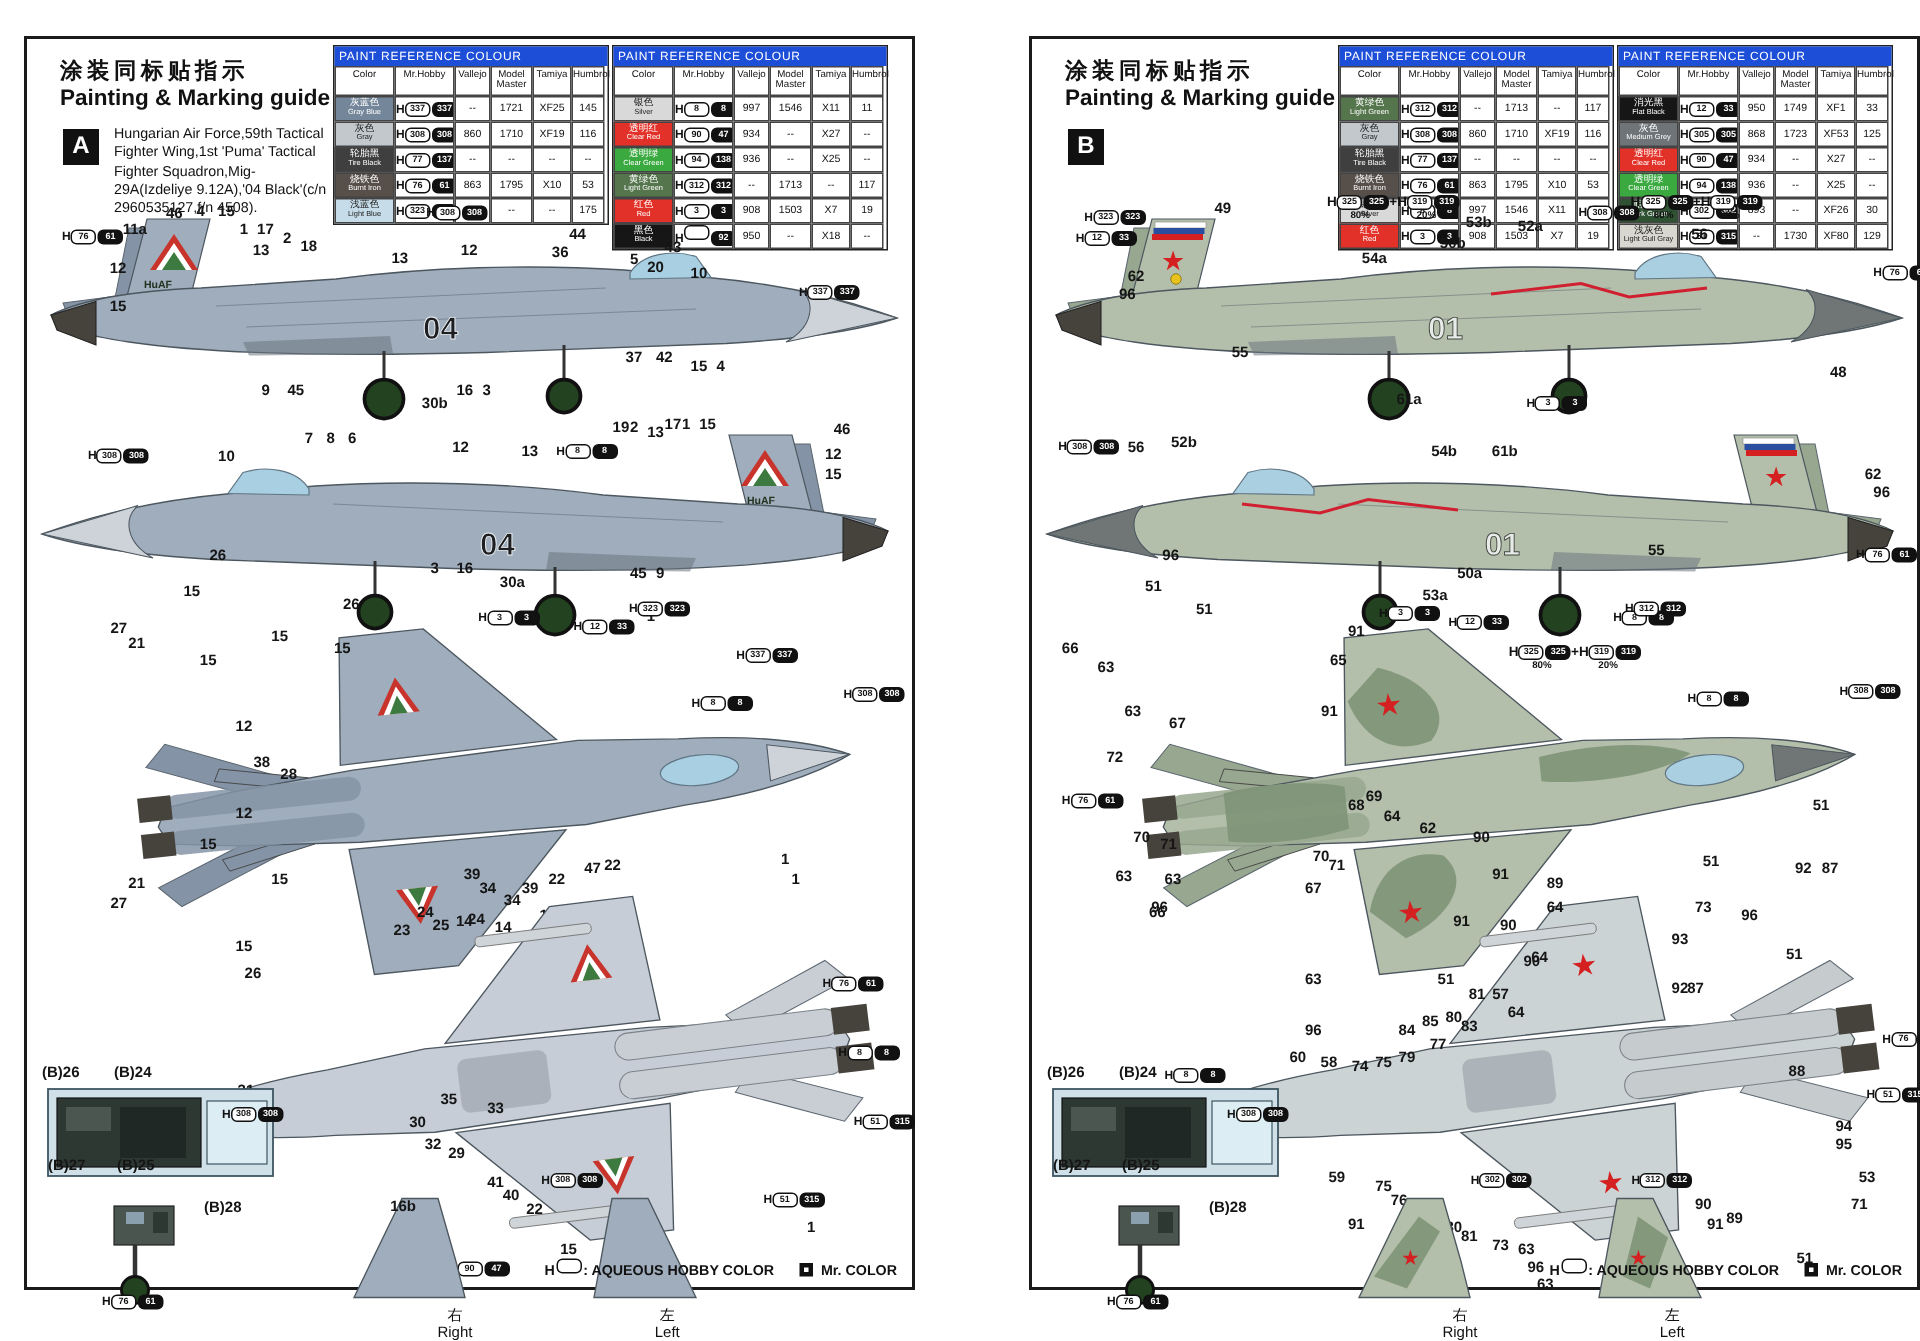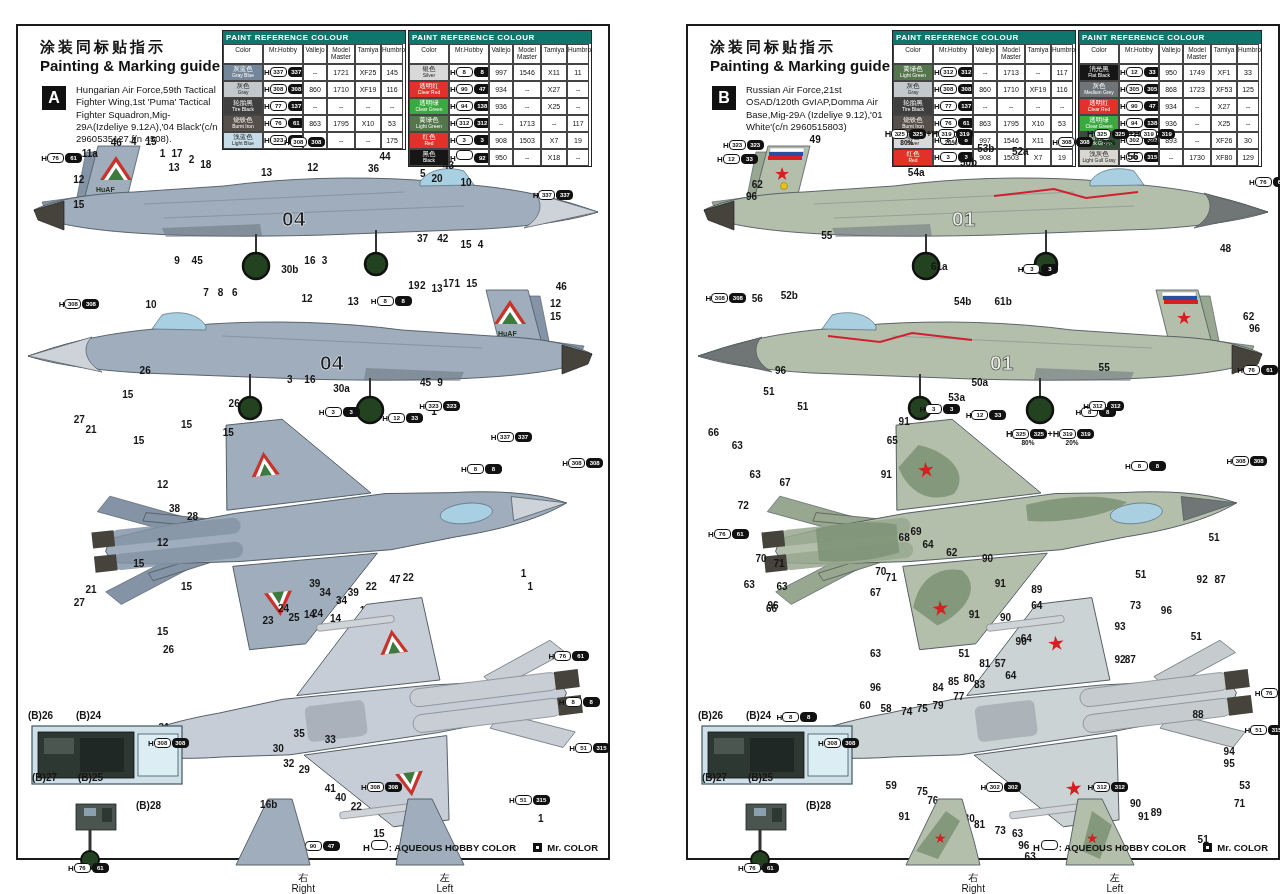--- a/index.html
+++ b/index.html
@@ -7,21 +7,21 @@
   .panel{position:absolute;top:24px;width:590px;height:832px;border:2px solid #1a1a1a;background:#fff;}
   
   .t-cn{position:absolute;left:22px;top:12px;font-size:15px;font-weight:bold;letter-spacing:3px;}
   .t-en{position:absolute;left:22px;top:31px;font-size:15px;font-weight:bold;}
   .variant{position:absolute;left:24px;top:60px;width:24px;height:24px;background:#111;color:#fff;
     font-weight:bold;font-size:16px;text-align:center;line-height:24px;}
   .desc{position:absolute;left:58px;top:58px;width:146px;font-size:9.5px;line-height:1.3;}
   
   .tbl{position:absolute;top:4px;width:182px;border:1px solid #222;background:#fff;font-size:7px;}
   .tbl.t0{left:204px;} .tbl.t1{left:390px;}
-  .tbl-title{background:#0f766e;color:#fff;font-weight:bold;font-size:8px;padding:2px 3px;letter-spacing:.5px;}
+  .tbl-title{background:#1d4ed8;color:#fff;font-weight:normal;font-size:8px;padding:2px 3px;letter-spacing:.5px;}
   .tbl-head,.tr{display:grid;grid-template-columns:40px 40px 24px 28px 26px 22px;}
   .tbl-head .th{border:.5px solid #444;text-align:center;font-size:6.5px;padding:2px 0;line-height:1.05;}
   .tr>div{border:.5px solid #444;text-align:center;height:15px;line-height:15px;overflow:hidden;}
   .color-cell{display:flex!important;flex-direction:column;justify-content:center;line-height:1!important;}
   .color-cell .cn{font-size:6.5px;} .color-cell .en{font-size:5.5px;transform:scale(.9);}
   .chip{white-space:nowrap;font-weight:bold;font-size:8px;}
   .pw,.pb{display:inline-block;min-width:13px;height:8px;border-radius:4px;font-size:6px;font-weight:bold;
     text-align:center;line-height:8px;vertical-align:1px;padding:0 1px;}
   .pw{background:#fff;border:1px solid #111;color:#111;}
   .pb{background:#111;border:1px solid #111;color:#fff;margin-left:1px;}
@@ -402,21 +402,20 @@
     <span>AQUEOUS HOBBY COLOR</span>
     <span class="lg-b"></span>
     <span>Mr. COLOR</span>
   </div>
 
 </div>
 <div class="panel" style="left: 686px; --upper: #b4bfab; --upper2: #98a78f; --lower: #ccd3d4; --metal: #c6cbcd; --nose: #6f7675; --canopy: #aacfe0; --camo: #7e9377; --numfill: #e8ece9; --numstroke: #41463f; --star: #d42020;">
   <div class="t-cn">涂装同标贴指示</div>
   <div class="t-en">Painting &amp; Marking guide</div>
   <div class="variant">B</div>
-  <div class="desc">Russian Air Force,21st OSAD/120th GvIAP,Domma Air Base,Mig-29A (Izdeliye 9.12),'01 White'(c/n 2960515803)</div>
 
   <div class="tbl t0">
     <div class="tbl-title">PAINT  REFERENCE  COLOUR</div>
     <div class="tbl-head">
         <div class="th">Color</div>
         <div class="th">Mr.Hobby</div>
         <div class="th">Vallejo</div>
         <div class="th">Model Master</div>
         <div class="th">Tamiya</div>
         <div class="th">Humbrol</div>

